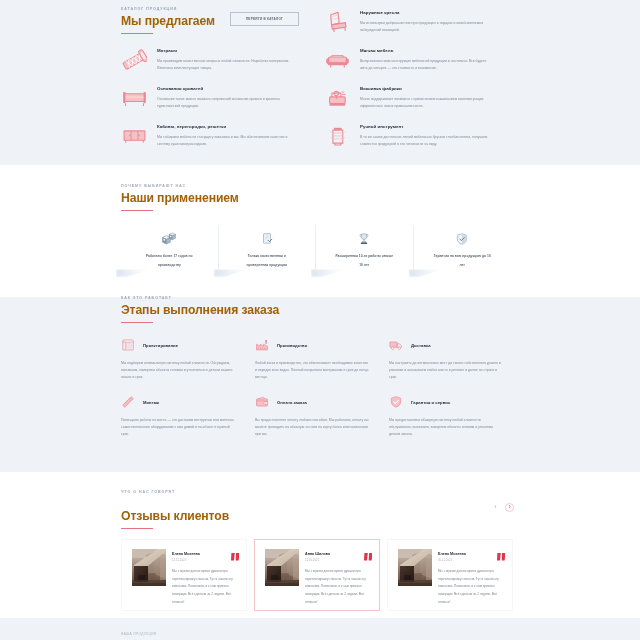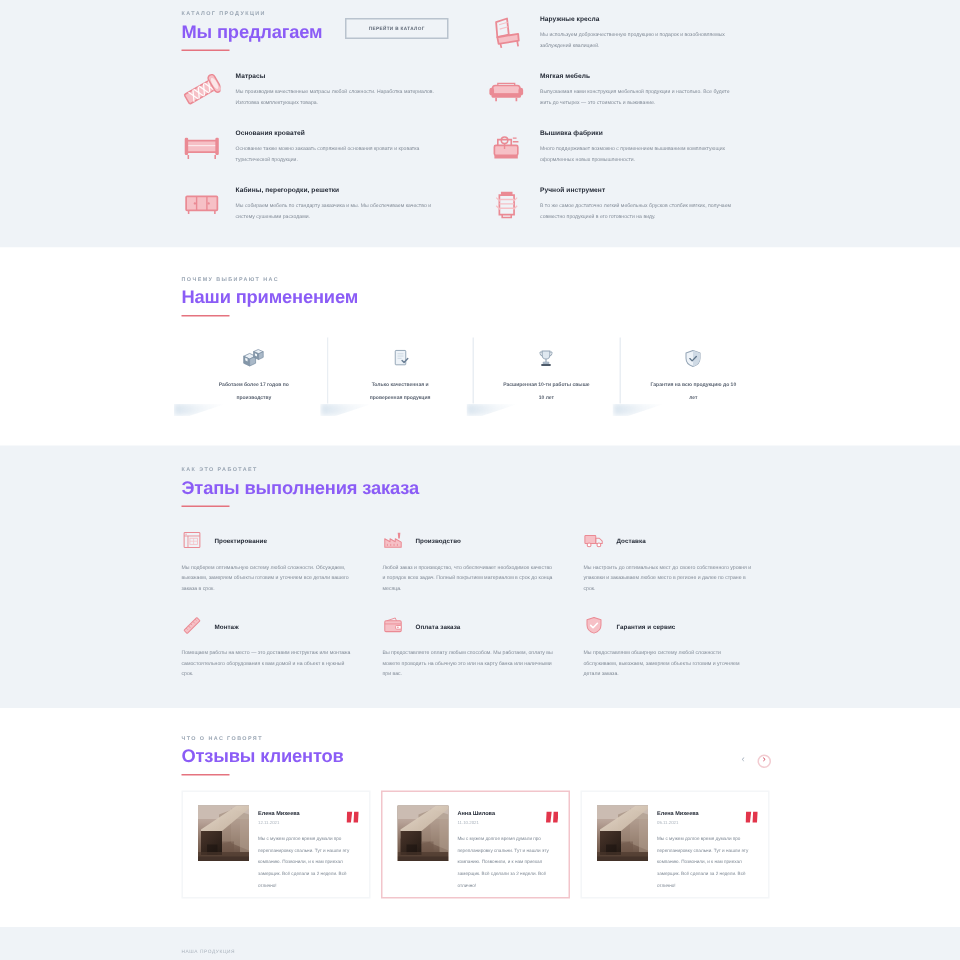--- a/index.html
+++ b/index.html
@@ -7,21 +7,21 @@
   body{font-family:"Liberation Sans",sans-serif;background:#fff;color:#2b3240;
        -webkit-font-smoothing:antialiased}
   .page{width:640px}
   .bg-alt{background:#eff3f7}
   .bg-white{background:#fff}
   .wrap{width:393px;margin:0 0 0 121px;position:relative}
 
   
   .kicker{font-size:3.6px;letter-spacing:.95px;color:#9aa6b4;text-transform:uppercase;
           font-weight:700;line-height:1}
-  .h2{font-size:12.2px;font-weight:700;color:#8b5cf6;letter-spacing:-.1px;line-height:1.05}
+  .h2{font-size:12.2px;font-weight:700;color:#a16207;letter-spacing:-.1px;line-height:1.05}
   .rule{width:32px;height:1.3px;background:#e5737f;margin-top:5.6px}
 
   
   .offer-head{position:relative}
   .outline-btn{border:1px solid #b9c3ce;background:transparent;height:14px;width:69px;
                display:flex;align-items:center;justify-content:center;
                font-size:3.1px;letter-spacing:.25px;color:#5d6775;font-weight:700;
                text-transform:uppercase;position:absolute;left:109px;top:4px}
   .offer-cols{display:flex;margin-top:-26px}
   .offer-col{width:197px}
@@ -264,21 +264,21 @@
    <path d="M12 2.9 20 5.6v6.1c0 4.6-3.2 8-8 9.4z" fill="#cfdae5"></path>
    <path d="M8.4 12.1l2.6 2.6 4.8-5" fill="none" stroke="#5f7489" stroke-width="1.5" stroke-linecap="round" stroke-linejoin="round"></path>
               </svg>
             </div>
     <div class="adv-t">Гарантия на всю продукцию до 10 лет</div>
   </div>
         </div>
     </div>
   </section>
 
-  <section class="bg-alt" style="height:175px;padding-top:15px">
+  <section class="bg-alt" style="height:175px;">
     <div class="wrap">
       <div class="kicker">КАК ЭТО РАБОТАЕТ</div>
       <div class="h2" style="margin-top:3px">Этапы выполнения заказа</div>
       <div class="rule"></div>
       <div class="st-grid" id="st-grid">
   <div class="st-item">
     <div class="st-head">
       <div class="st-ico">
                 <svg viewBox="0 0 24 24" width="100%" height="100%" style="display:block">
    <rect x="3" y="3.4" width="18" height="17.2" rx="1" fill="none" stroke="#ea8a94" stroke-width="1.2"></rect>
@@ -362,21 +362,21 @@
   </div>
         </div>
     </div>
   </section>
 
   <section class="bg-white" style="height:146px;padding-top:19px">
     <div class="wrap">
       <div class="rev-head">
         <div>
           <div class="kicker">ЧТО О НАС ГОВОРЯТ</div>
-          <div class="h2" style="margin-top:3px">Отзывы клиентов</div>
+          <div class="h2" style="margin-top:15px">Отзывы клиентов</div>
           <div class="rule"></div>
         </div>
         <div class="rev-nav">
           <div class="nav-btn nav-prev">‹</div>
           <div class="nav-btn nav-next">›</div>
         </div>
       </div>
       <div class="rev-grid" id="rev-grid">
   <div class="rev-card ">
     <div class="rev-thumb">

